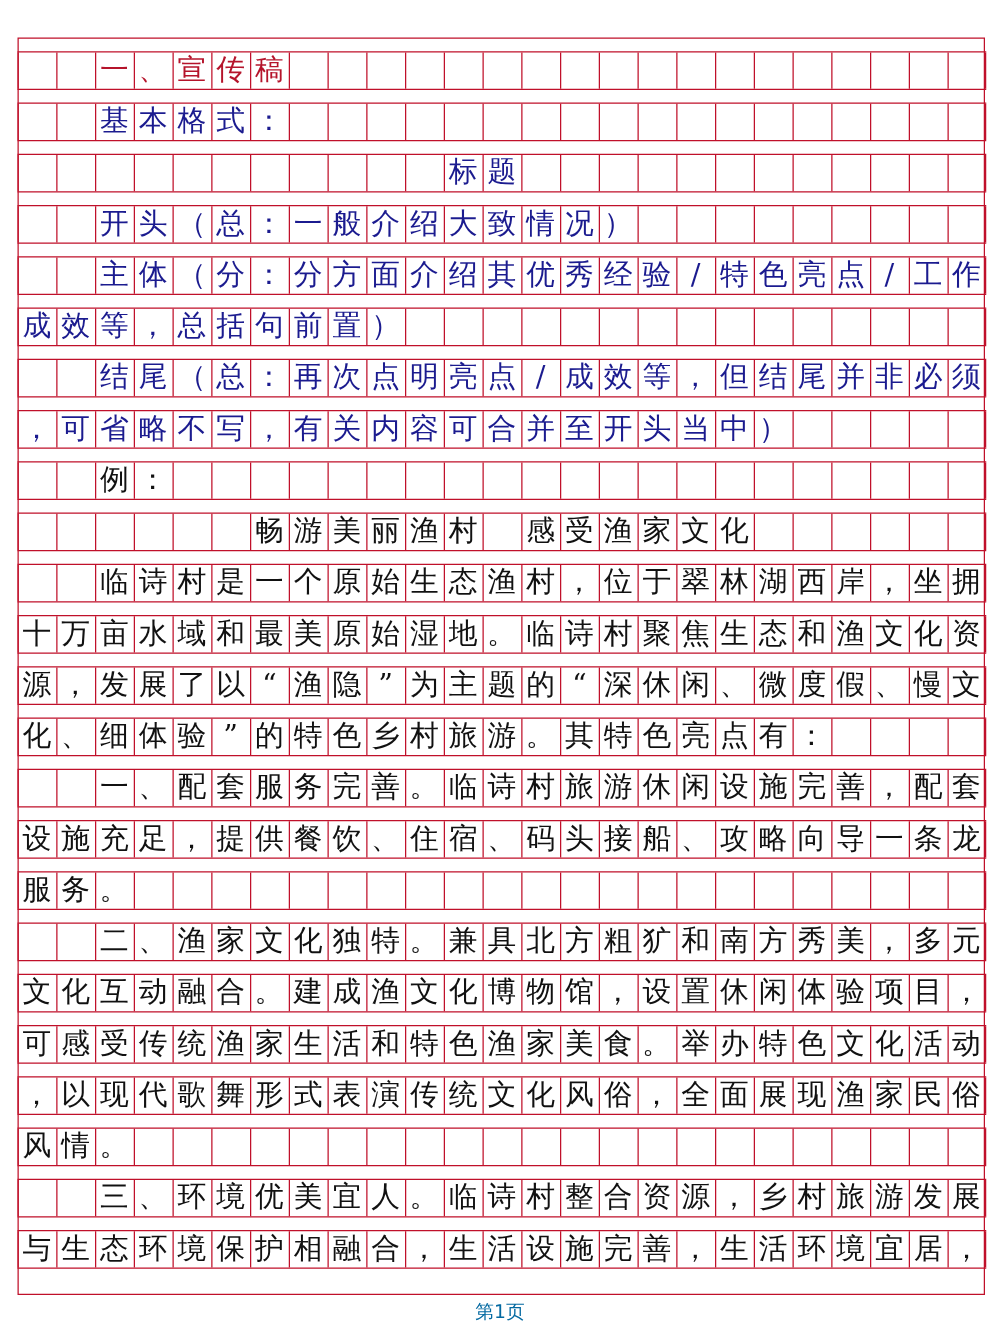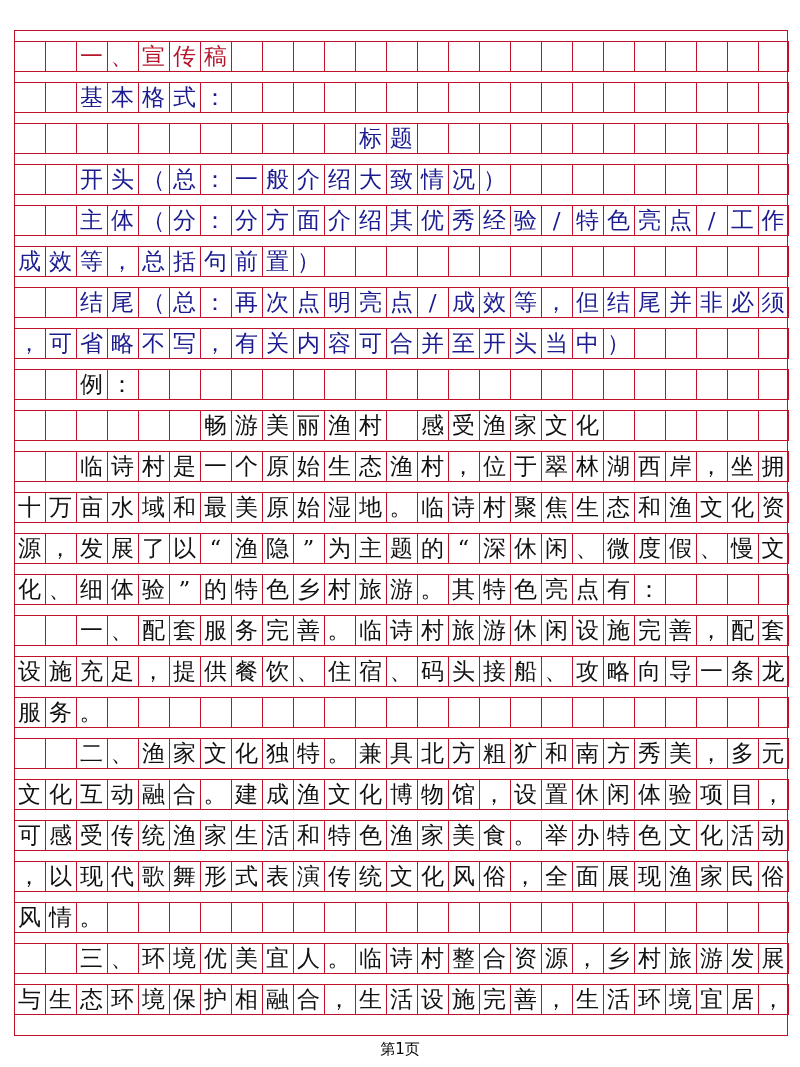--- a/index.html
+++ b/index.html
@@ -11,21 +11,21 @@
          border-top: 1.5px solid #c0102a; border-bottom: 1.5px solid #c0102a;
          box-sizing: border-box; display: flex; }
   .cell { width: 31px; height: 100%; box-sizing: border-box;
           border-left: 1.5px solid #c0102a; display: flex; align-items: center;
           justify-content: center; font-size: 23px; line-height: 1; color: #111111; }
   .cell:last-child { border-right: 1.5px solid #c0102a; width: 31px; }
   .cell.punct { justify-content: flex-start; padding-left: 3px; }
   .row.blue .cell { color: #1b1b8f; }
   .row.red .cell { color: #b5142b; }
   .page-number { position: absolute; top: 1040px; left: 0; width: 800px; text-align: center;
-                 font-size: 15px; color: #000000; font-family: "DejaVu Sans", sans-serif; }
+                 font-size: 15px; color: #0369a1; font-family: "DejaVu Sans", sans-serif; }
 </style>
 </head>
 <body>
 
 <div class="sheet" id="sheet">
     <div class="row red" style="top: 10px;">
       <div class="cell"></div>
       <div class="cell"></div>
       <div class="cell">一</div>
       <div class="cell punct">、</div>

